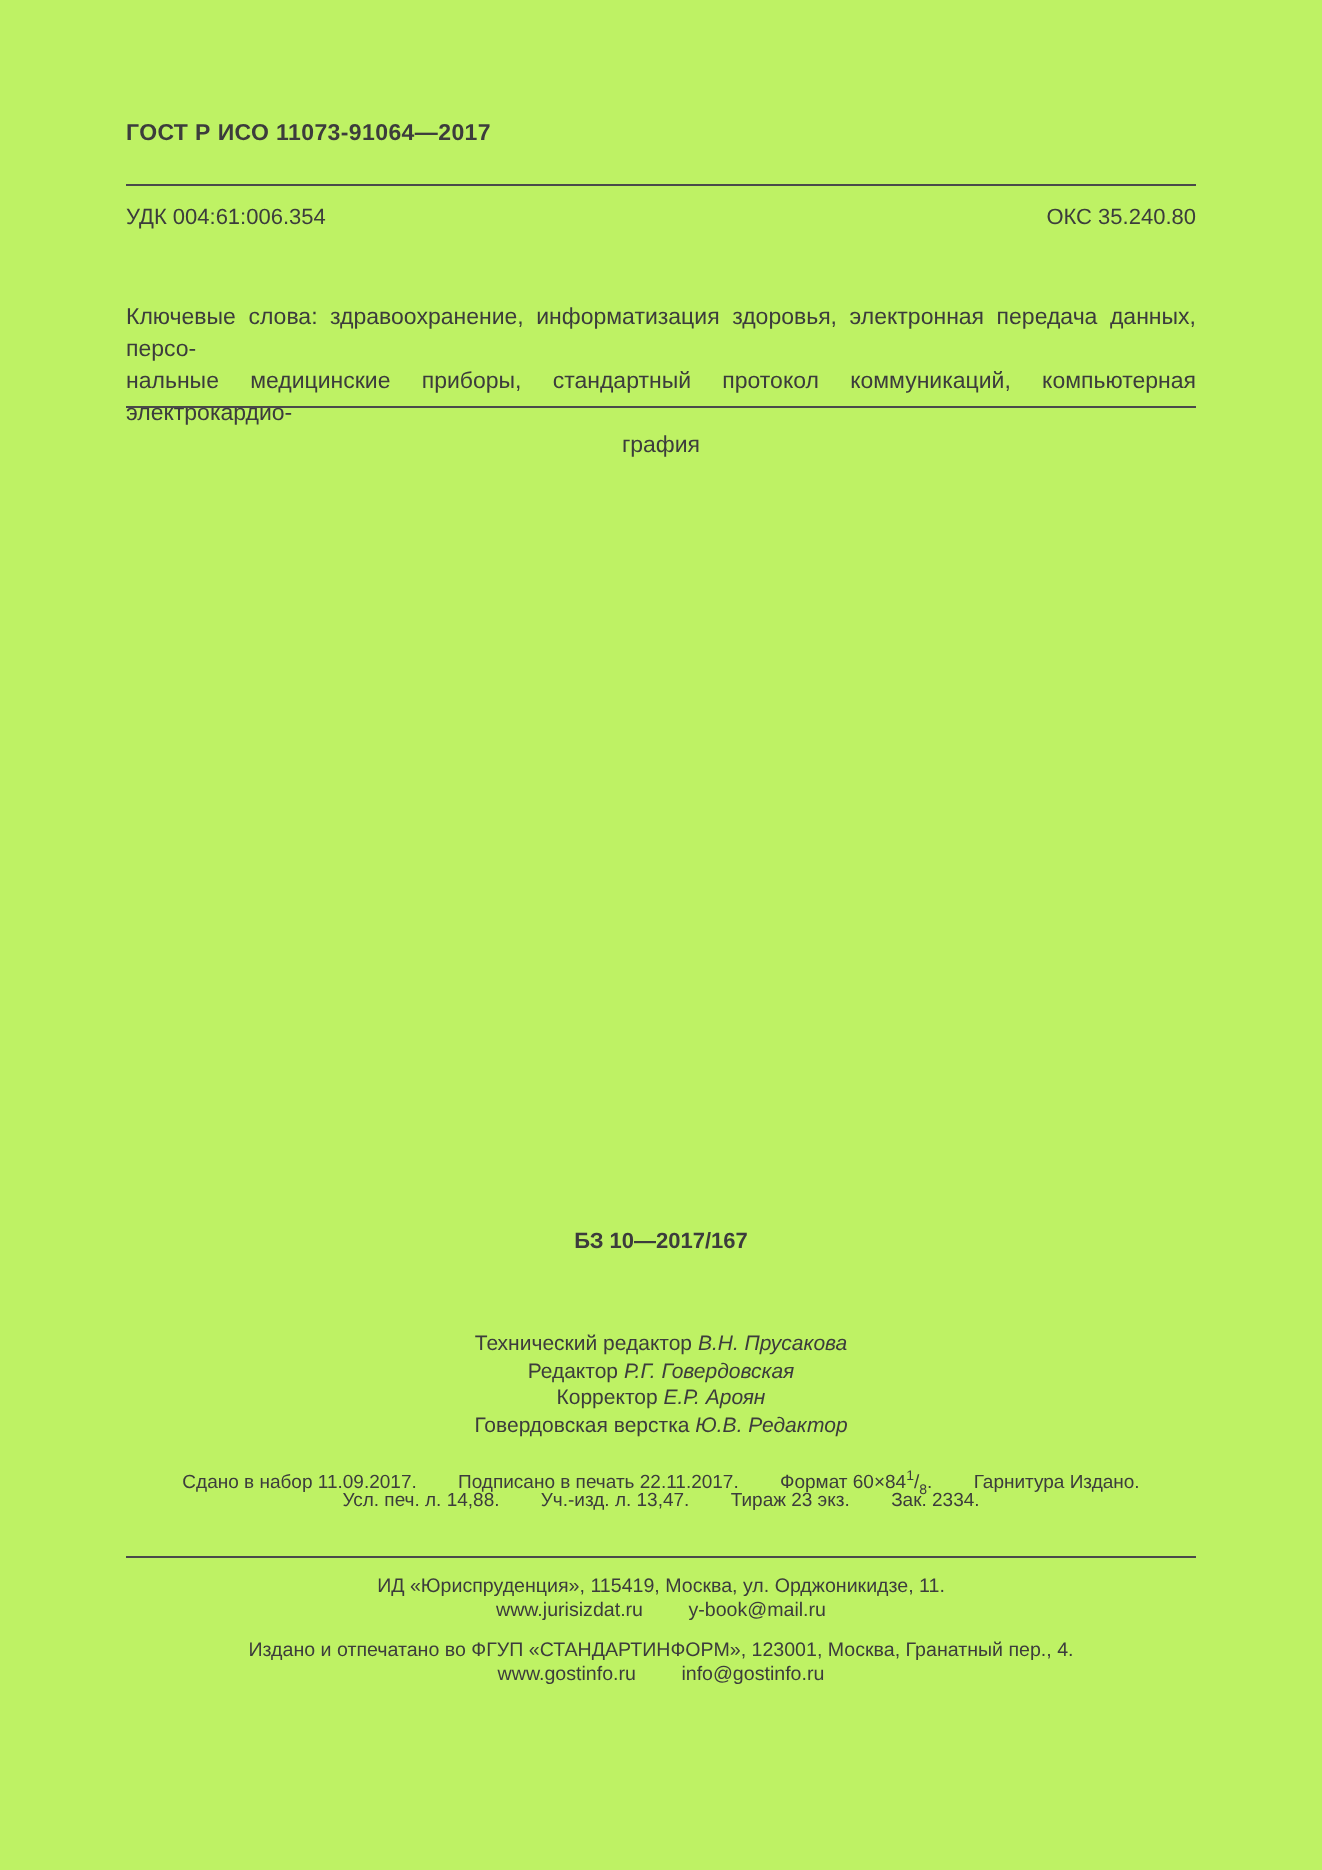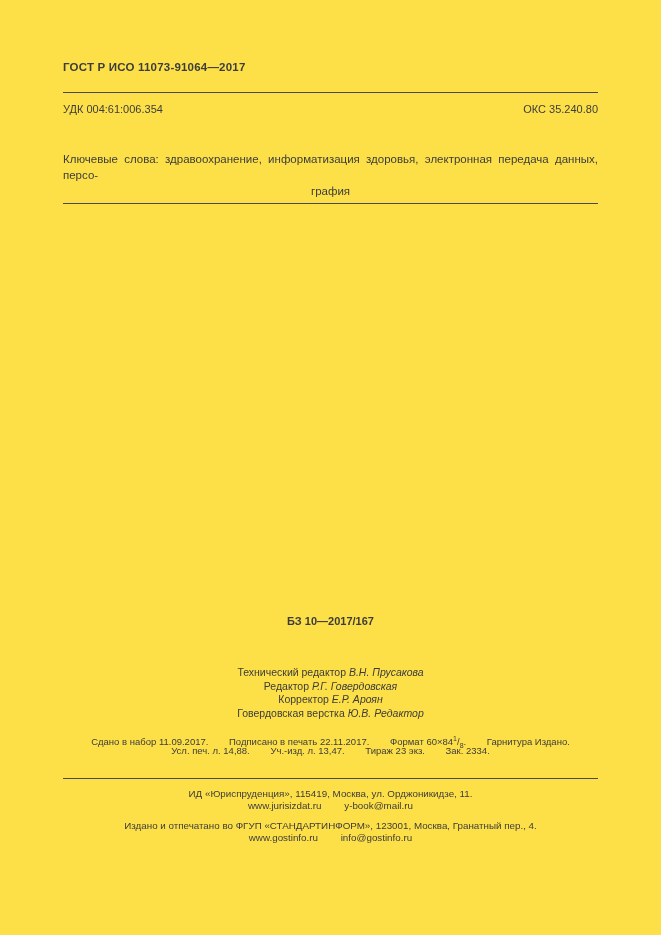--- a/index.html
+++ b/index.html
@@ -1,20 +1,20 @@
 <!DOCTYPE html>
 <html><head>
 <meta charset="utf-8">
 <style>
   html, body { margin: 0; padding: 0; background: #ffffff; }
   .page {
     position: relative;
     width: 661px;
     height: 935px;
-    background: #fde047;
+    background: #bef264;
     font-family: "Liberation Sans", sans-serif;
     color: #3c3c3c;
     overflow: hidden;
   }
   .content-x { left: 63px; width: 535px; }
   .abs { position: absolute; }
   .rule {
     position: absolute;
     left: 63px;
     width: 535px;
@@ -75,20 +75,21 @@
 
   <div class="rule" style="top: 92px;"></div>
 
   <div class="abs content-x udk-line">
     <span>УДК 004:61:006.354</span>
     <span>ОКС 35.240.80</span>
   </div>
 
   <div class="abs content-x keywords">
     <div class="jline">Ключевые слова: здравоохранение, информатизация здоровья, электронная передача данных, персо-</div>
+    <div class="jline">нальные медицинские приборы, стандартный протокол коммуникаций, компьютерная электрокардио-</div>
     <div class="lline">графия</div>
   </div>
 
   <div class="rule" style="top: 203px;"></div>
 
   <div class="abs content-x bz-code">БЗ 10—2017/167</div>
 
   <div class="abs content-x staff">
     <div>
       <span>Технический редактор</span>

